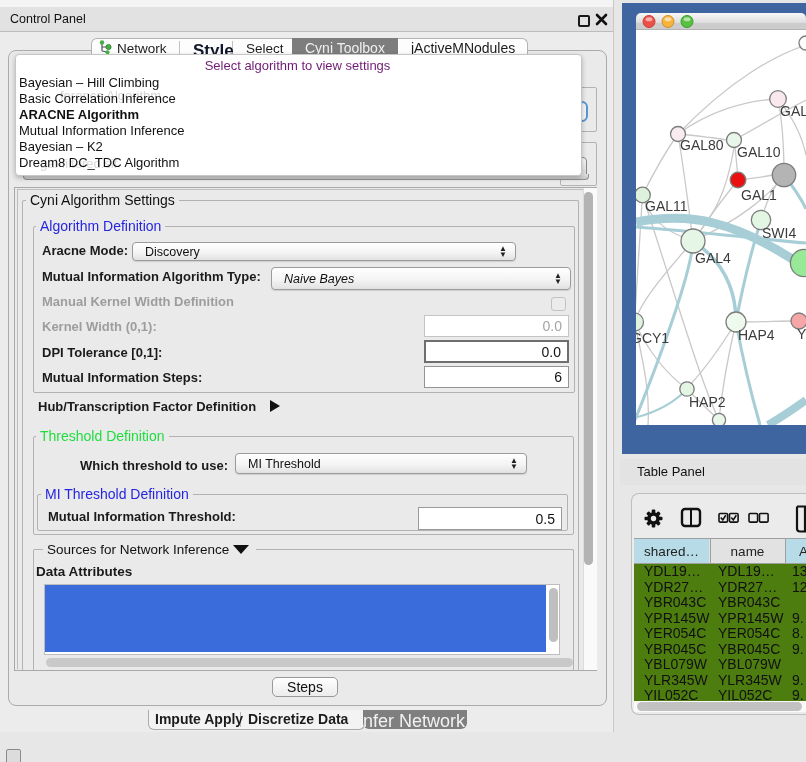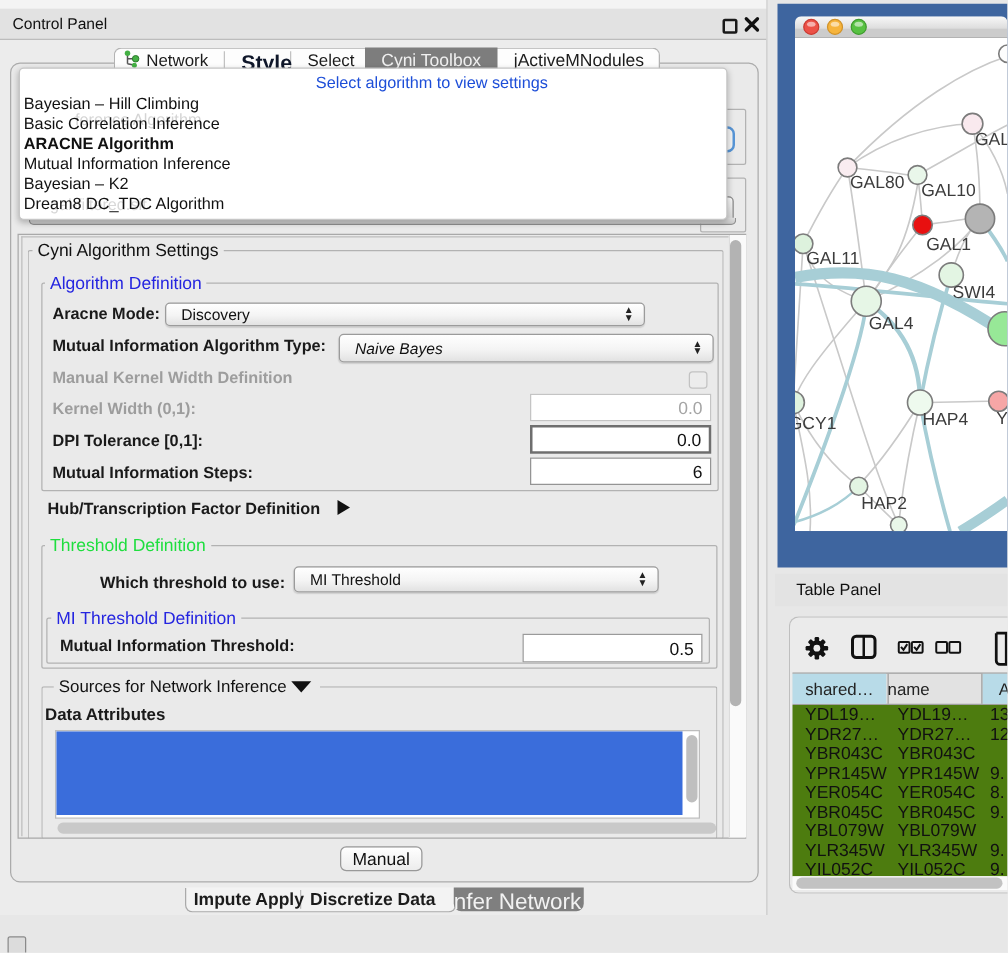--- a/index.html
+++ b/index.html
@@ -109,33 +109,33 @@
 <div class="gbox" style="left:33px;top:549px;width:541px;height:122px;border-bottom:none;"></div>
 <div class="gtitle" style="left:43px;top:549px;color:#111;font-size:13.5px;">Sources for Network Inference &nbsp;&nbsp;&nbsp;&nbsp;&nbsp;</div>
 <div class="abs" style="left:233px;top:545px;width:0;height:0;border-top:9px solid #111;border-left:8px solid transparent;border-right:8px solid transparent;z-index:3;"></div>
 <div class="lbl" style="left:36px;top:564px;font-size:13.5px;">Data Attributes</div>
 
 <div class="abs" style="left:44px;top:584px;width:516px;height:71px;background:#fff;border:1px solid #bdbdbd;box-sizing:border-box;overflow:hidden;">
 <div style="position:absolute;left:0;top:0;width:501px;height:67px;background:#3a6ddb;"></div>
 <div style="position:absolute;left:504px;top:3px;width:9px;height:54px;background:#bfbfbf;border-radius:5px;"></div>
 </div>
 
-<div class="abs" style="left:272px;top:677px;width:66px;height:20px;background:linear-gradient(#ffffff,#ececec);border:1px solid #999;border-radius:5px;box-sizing:border-box;text-align:center;font-size:14px;color:#111;line-height:18px;">Manual</div>
+<div class="abs" style="left:272px;top:677px;width:66px;height:20px;background:linear-gradient(#ffffff,#ececec);border:1px solid #999;border-radius:5px;box-sizing:border-box;text-align:center;font-size:14px;color:#111;line-height:18px;">Steps</div>
 
 <div class="abs" style="left:148px;top:710px;width:215px;height:19px;background:#f3f3f3;border:1px solid #aaa;border-top:none;border-radius:0 0 6px 6px;"></div>
 <div class="abs" style="left:240px;top:712px;width:1px;height:15px;background:#bbb;"></div>
 <div class="abs" style="left:363px;top:710px;width:104px;height:19px;background:#7f7f7f;border-radius:0 0 6px 6px;"></div>
 <div class="abs" style="left:155px;top:711px;font-size:14px;font-weight:bold;color:#1c1c1c;">Impute Apply</div>
 <div class="abs" style="left:248px;top:711px;font-size:14px;font-weight:bold;color:#1c1c1c;">Discretize Data</div>
 <div class="abs" style="left:358px;top:711px;font-size:18px;color:#f2f2f2;">Infer Network</div>
 
 <div class="abs" style="left:15px;top:54px;width:565px;height:120px;background:#fff;border:1px solid #c6c6c6;border-radius:4px;box-shadow:0 2px 5px rgba(0,0,0,0.25);"></div>
 <div class="abs" style="left:60px;top:88px;font-size:13px;color:#d4d4d4;">ference Algorithm</div>
 <div class="abs" style="left:40px;top:156px;font-size:13px;color:#d8d8d8;">gal-filtered.sif</div>
-<div class="abs" style="left:15px;top:58px;width:565px;text-align:center;font-size:13px;color:#1d4ed8;margin-left:48px;">Select algorithm to view settings</div>
+<div class="abs" style="left:15px;top:58px;width:565px;text-align:center;font-size:13px;color:#701a75;">Select algorithm to view settings</div>
 <div class="abs" style="left:19px;top:75px;font-size:13px;color:#111;line-height:16.1px;">Bayesian – Hill Climbing<br>Basic Correlation Inference<br><b>ARACNE Algorithm</b><br>Mutual Information Inference<br>Bayesian – K2<br>Dream8 DC_TDC Algorithm</div>
 
 <div class="abs" style="left:6px;top:749px;width:13px;height:13px;background:#dcdcdc;border:1px solid #8a8a8a;border-radius:2px;"></div>
 
 <div class="abs" style="left:622px;top:3px;width:184px;height:451px;background:#3e659f;"></div>
 <svg class="abs" style="left:636px;top:13px;" width="170" height="412" viewBox="0 0 170 412">
 <defs>
 <linearGradient id="tbar" x1="0" y1="0" x2="0" y2="1">
         <stop offset="0" stop-color="#f8f8f8"></stop>
         <stop offset="1" stop-color="#c9c9c9"></stop>
@@ -261,21 +261,21 @@
 </g>
 <path d="M157 2.5 h8 v25 h-1 M157 2.5 v22 a3 3 0 0 0 3 3 h5" fill="none" stroke="#111" stroke-width="2.2"></path>
 </svg>
 
 <div class="abs" style="left:634px;top:538px;width:172px;height:26px;background:#e2e2e2;border-top:1px solid #9f9f9f;border-bottom:1px solid #9f9f9f;box-sizing:border-box;"></div>
 <div class="abs" style="left:634px;top:539px;width:75px;height:24px;background:#b8dbe8;"></div>
 <div class="abs" style="left:786px;top:539px;width:20px;height:24px;background:#b8dbe8;"></div>
 <div class="abs" style="left:710px;top:539px;width:1px;height:24px;background:#9f9f9f;"></div>
 <div class="abs" style="left:785px;top:539px;width:1px;height:24px;background:#9f9f9f;"></div>
 <div class="abs" style="left:634px;top:544px;width:75px;text-align:center;font-size:13.5px;color:#222;">shared…</div>
-<div class="abs" style="left:710px;top:544px;width:75px;font-size:13.5px;color:#222;">name</div>
+<div class="abs" style="left:710px;top:544px;width:75px;text-align:center;font-size:13.5px;color:#222;">name</div>
 <div class="abs" style="left:799px;top:544px;font-size:13.5px;color:#222;">A</div>
 
 <div class="abs" style="left:634px;top:564px;width:172px;height:137px;background:#4d7c0f;overflow:hidden;">
 <div style="position:absolute;left:10px;top:0;font-size:14px;color:#111;line-height:15.5px;">YDL19…<br>YDR27…<br>YBR043C<br>YPR145W<br>YER054C<br>YBR045C<br>YBL079W<br>YLR345W<br>YIL052C</div>
 <div style="position:absolute;left:84px;top:0;font-size:14px;color:#111;line-height:15.5px;">YDL19…<br>YDR27…<br>YBR043C<br>YPR145W<br>YER054C<br>YBR045C<br>YBL079W<br>YLR345W<br>YIL052C</div>
 <div style="position:absolute;left:158px;top:0;font-size:14px;color:#111;line-height:15.5px;">13<br>12<br><br>9.<br>8.<br>9.<br><br>9.<br>9.</div>
 </div>
 
 <div class="abs" style="left:634px;top:701px;width:172px;height:11px;background:#fafafa;"></div>
 <div class="abs" style="left:637px;top:702px;width:165px;height:9px;background:#c2c2c2;border-radius:5px;"></div>

